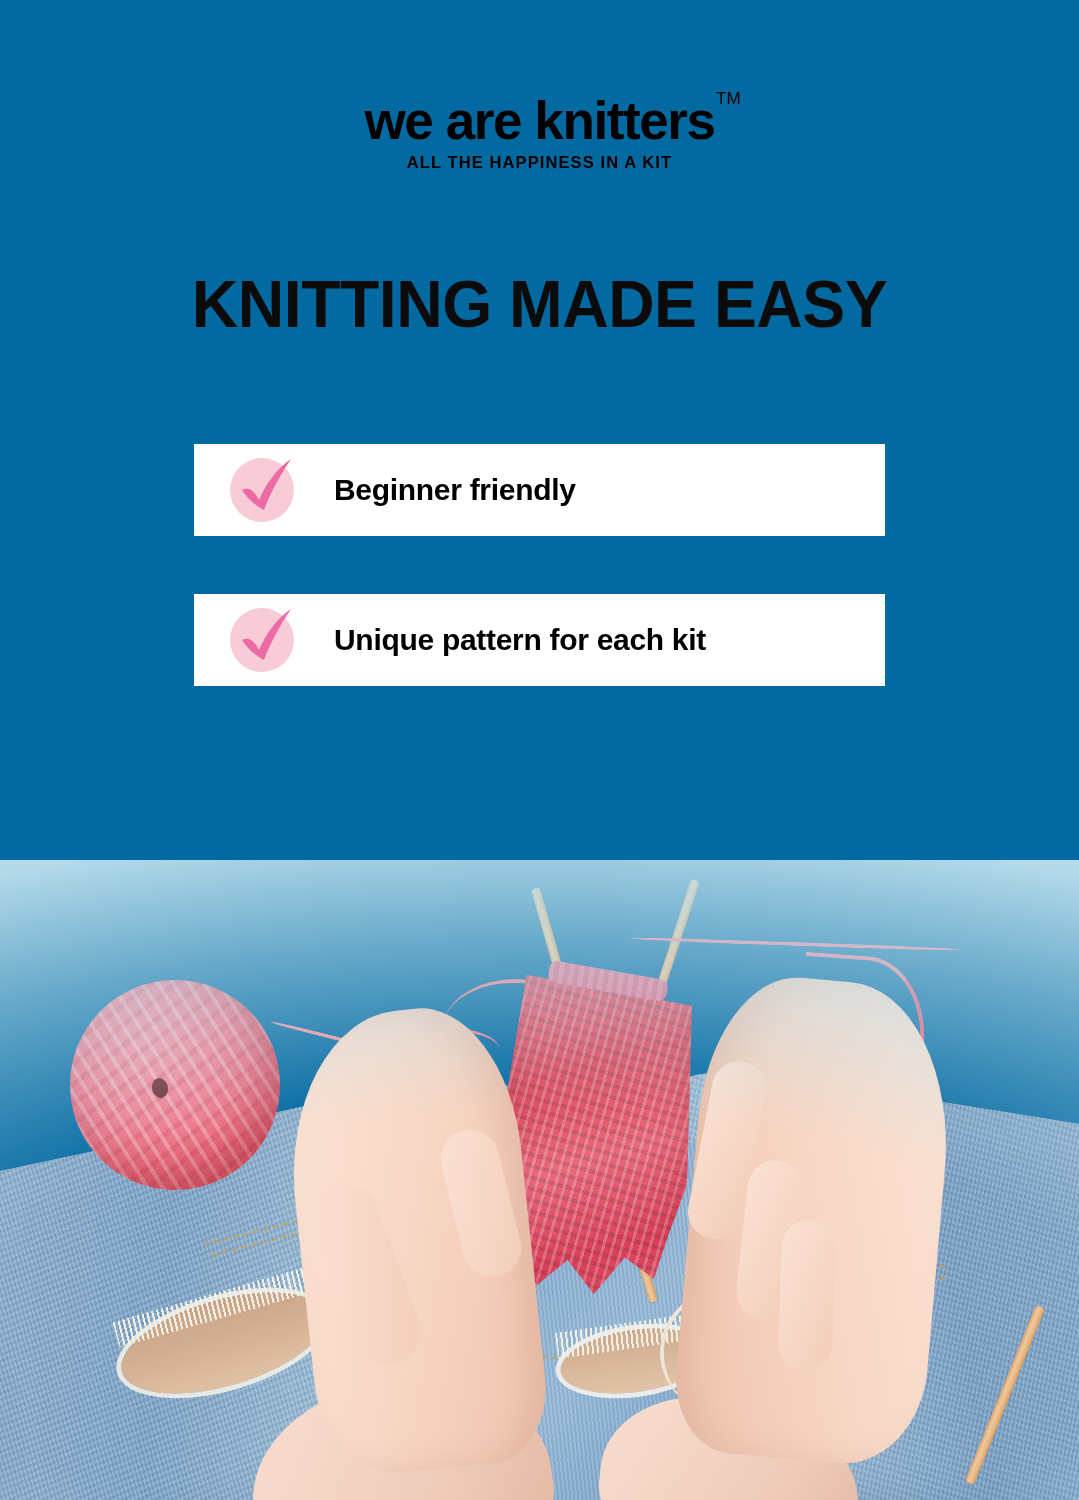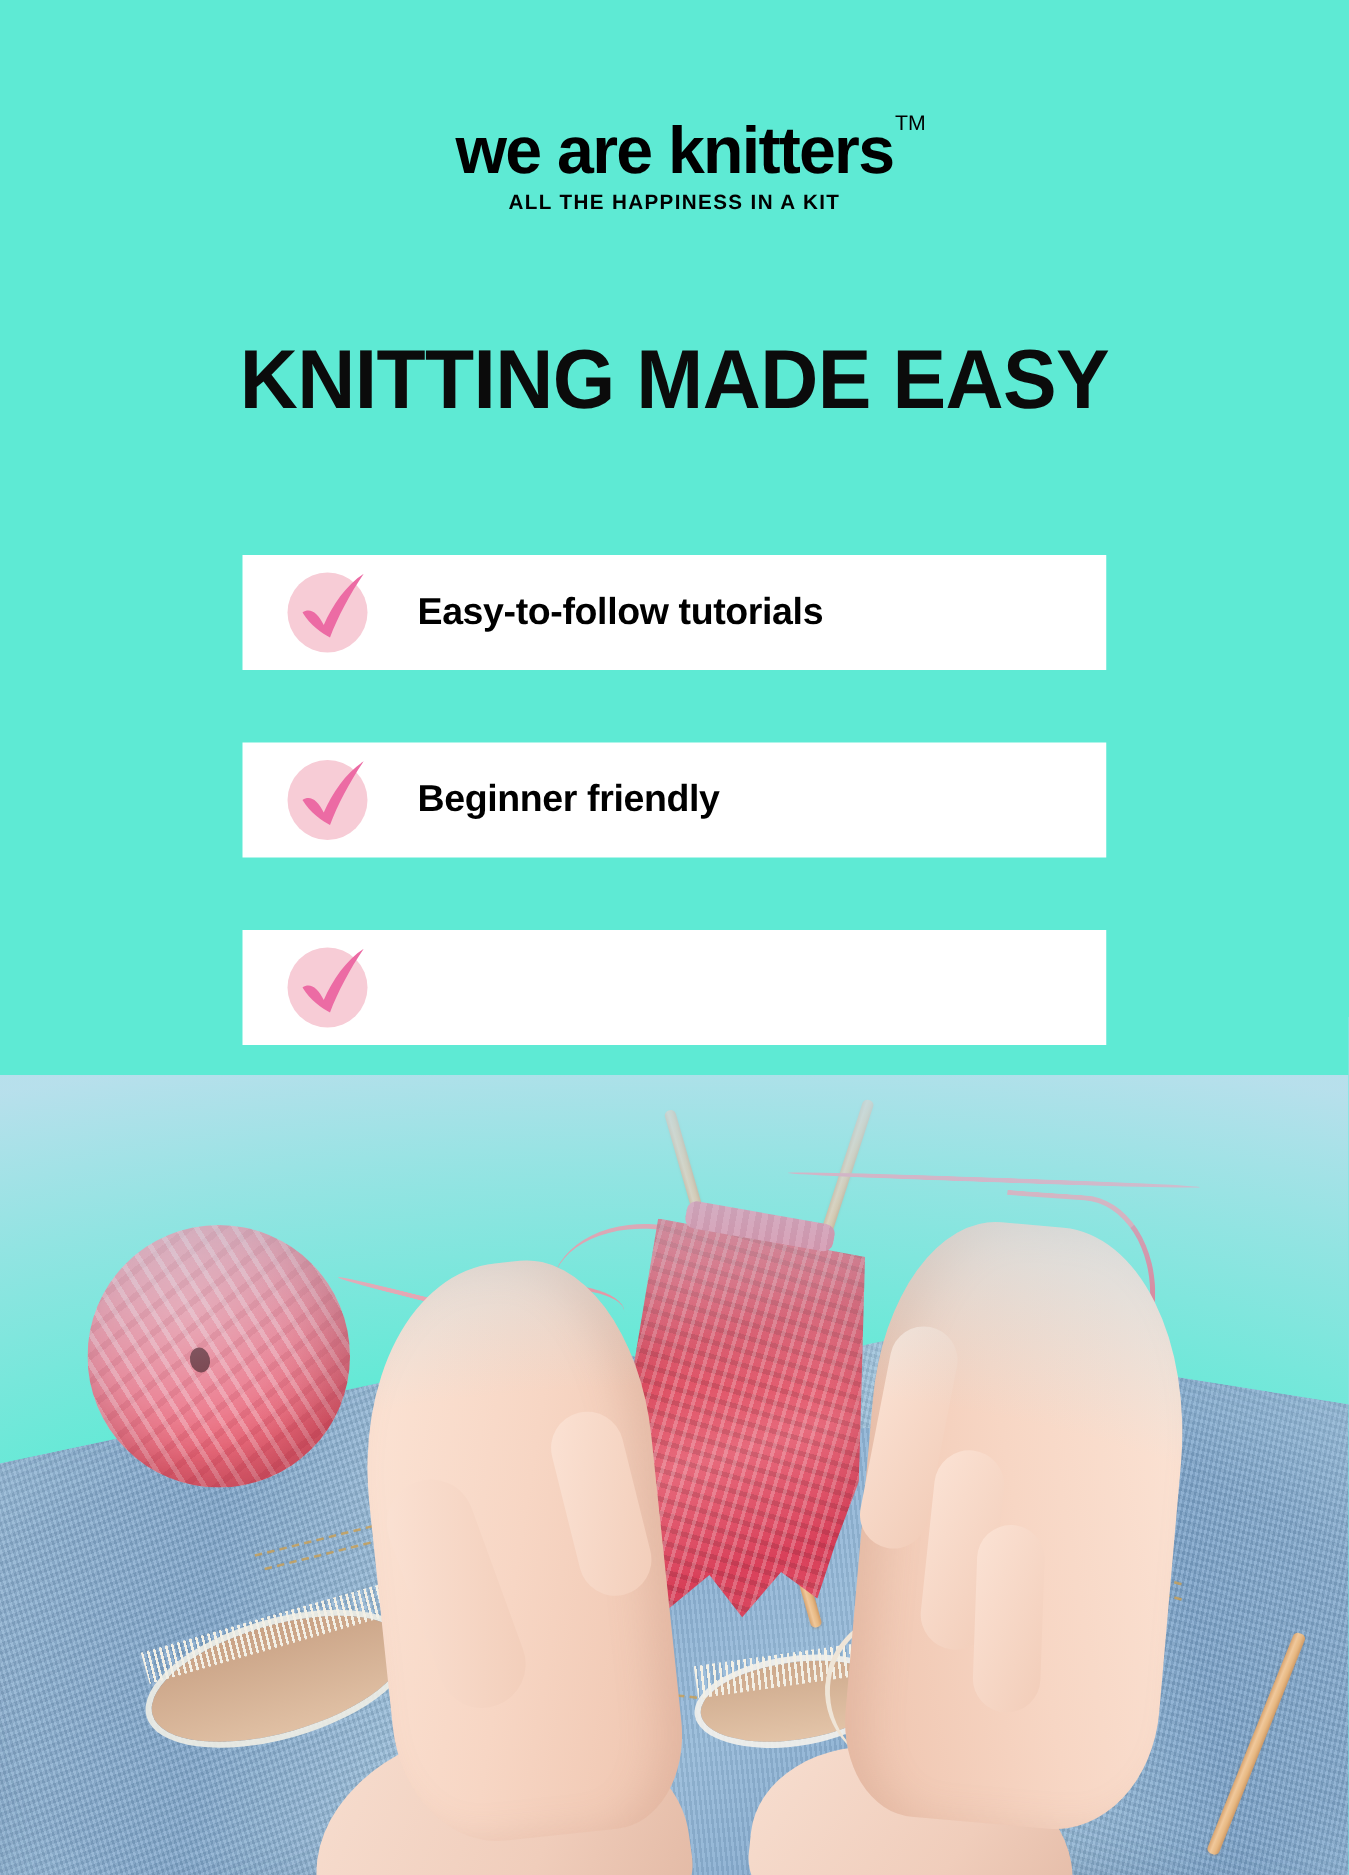--- a/index.html
+++ b/index.html
@@ -11,21 +11,21 @@
     width: 1079px;
     height: 1500px;
     overflow: hidden;
     font-family: "Liberation Sans", sans-serif;
     background: #bcdfed;
   }
   .poster {
     position: relative;
     width: 1079px;
     height: 1500px;
-    background: #5eead4;
+    background: #0369a1;
     overflow: hidden;
   }
 
   
   .brand {
     position: absolute;
     top: 92px;
     left: 0;
     width: 1079px;
     text-align: center;
@@ -344,47 +344,39 @@
     <div class="brand-name">
       <span>we are knitters</span><span class="brand-tm">TM</span>
     </div>
     <div class="brand-tagline">ALL THE HAPPINESS IN A KIT</div>
   </div>
 
   <div class="headline">KNITTING MADE EASY</div>
 
   <div class="features">
 
-    <div class="feature-card">
-      <span class="check-badge">
-        <span class="disc"></span>
-        <svg viewBox="0 0 76 76" aria-hidden="true">
-          <path d="M14 40 C20 36, 26 40, 31 50 C38 34, 49 18, 63 9 C52 25, 42 44, 36 60 C30 57, 20 50, 14 40 Z" fill="#ec6ba4"></path>
-        </svg>
-      </span>
-      <span class="feature-label">Easy-to-follow tutorials</span>
-    </div>
 
     <div class="feature-card">
       <span class="check-badge">
         <span class="disc"></span>
         <svg viewBox="0 0 76 76" aria-hidden="true">
           <path d="M14 40 C20 36, 26 40, 31 50 C38 34, 49 18, 63 9 C52 25, 42 44, 36 60 C30 57, 20 50, 14 40 Z" fill="#ec6ba4"></path>
         </svg>
       </span>
       <span class="feature-label">Beginner friendly</span>
     </div>
 
     <div class="feature-card">
       <span class="check-badge">
         <span class="disc"></span>
         <svg viewBox="0 0 76 76" aria-hidden="true">
           <path d="M14 40 C20 36, 26 40, 31 50 C38 34, 49 18, 63 9 C52 25, 42 44, 36 60 C30 57, 20 50, 14 40 Z" fill="#ec6ba4"></path>
         </svg>
       </span>
+      <span class="feature-label">Unique pattern for each kit</span>
     </div>
 
   </div>
 
   <div class="photo">
     <div class="ph denim-left"></div>
     <div class="ph denim-right"></div>
     <div class="ph denim-mid"></div>
 
     <div class="ph seam seam-a"></div>

